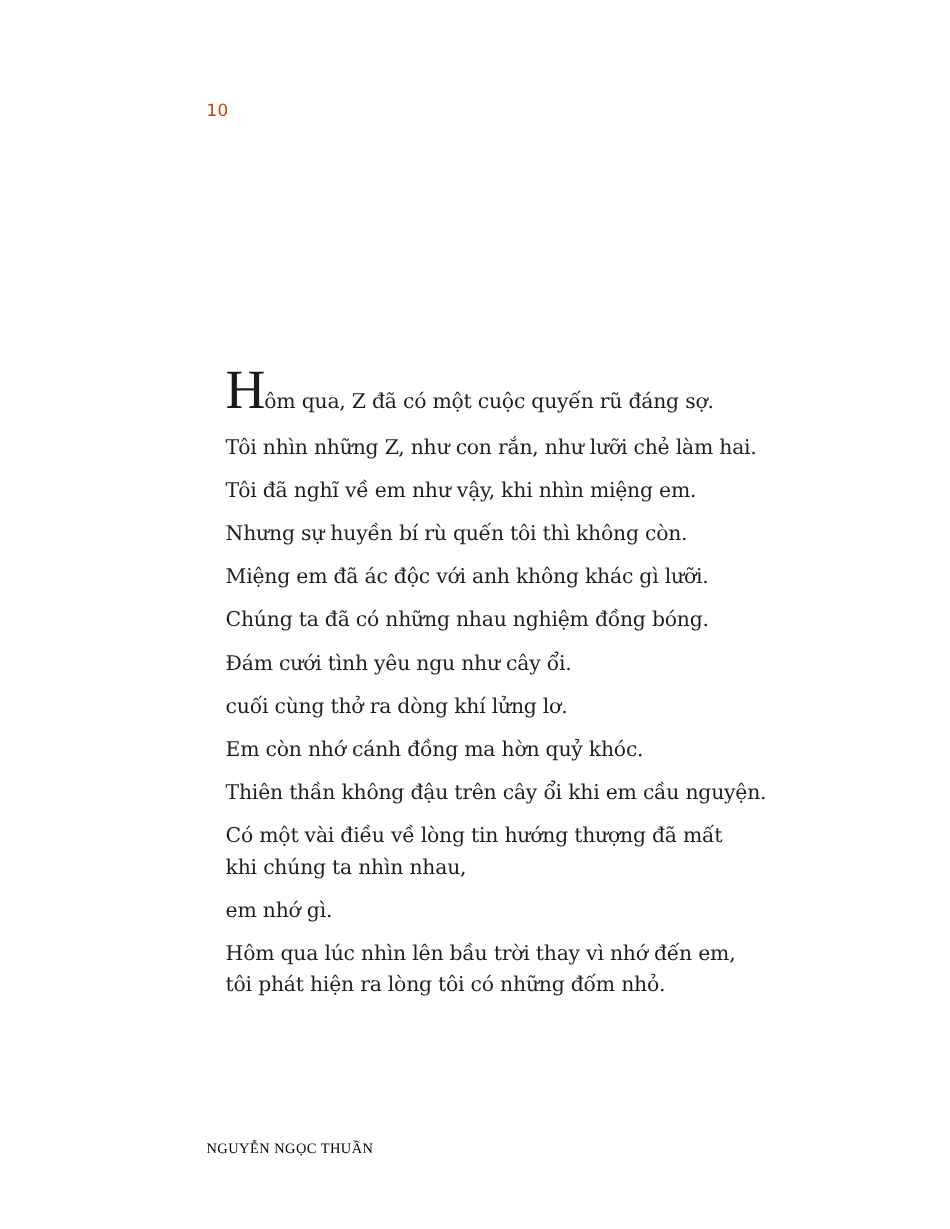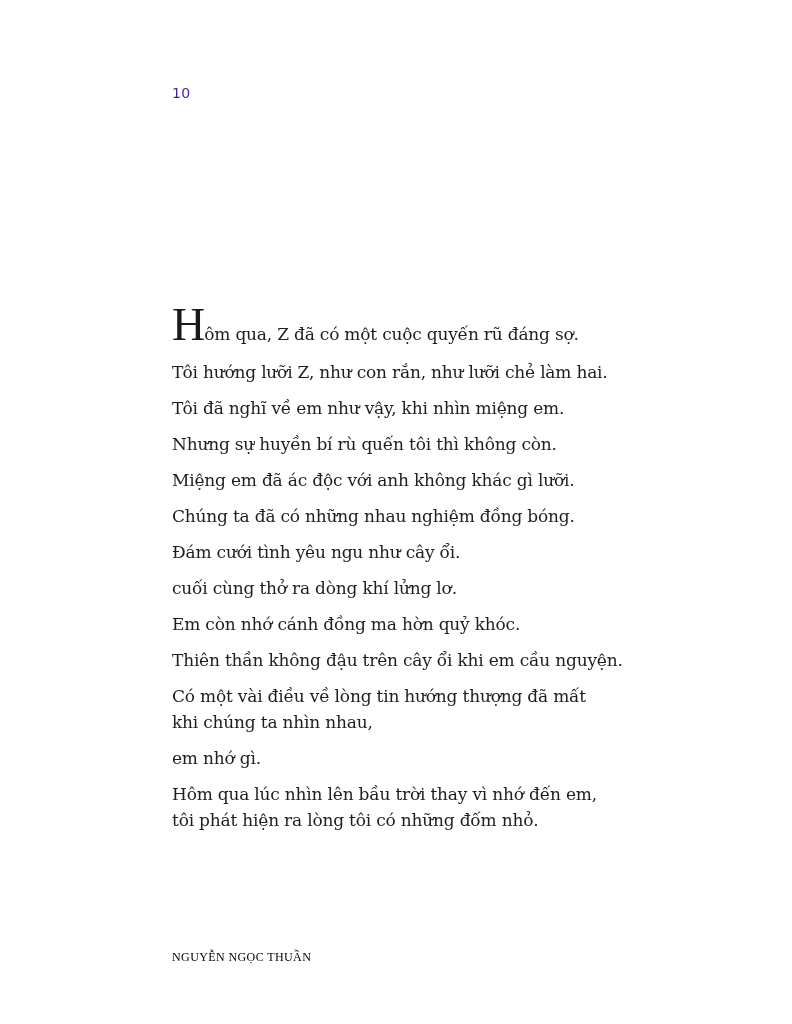--- a/index.html
+++ b/index.html
@@ -14,26 +14,26 @@
       overflow: hidden;
       font-family: "DejaVu Serif", "Liberation Serif", serif;
       color: #1e1e1e;
     }
     .page-number {
       position: absolute;
       left: 172px;
       top: 85px;
       font-family: "DejaVu Sans", "Liberation Sans", sans-serif;
       font-size: 14px;
-      color: #4c1d95;
+      color: #c2410c;
       letter-spacing: 0.3px;
     }
     .poem {
       position: absolute;
-      left: 172px;
+      left: 188px;
       top: 312px;
       width: 470px;
     }
     .verse {
       font-size: 17px;
       line-height: 26px;
       margin: 0 0 10px 0;
       letter-spacing: -0.2px;
       white-space: nowrap;
     }
@@ -67,21 +67,21 @@
   </style>
 </head>
 <body>
 
 <div class="page-number">10</div>
 
 <div class="poem">
   <p class="verse first"><span class="dropcap">H</span><span>ôm qua, Z đã có một cuộc quyến rũ đáng sợ.</span></p>
 
   <p class="verse">
-      <span class="line">Tôi hướng lưỡi Z, như con rắn, như lưỡi chẻ làm hai.</span>
+      <span class="line">Tôi nhìn những Z, như con rắn, như lưỡi chẻ làm hai.</span>
     </p>
   <p class="verse">
       <span class="line">Tôi đã nghĩ về em như vậy, khi nhìn miệng em.</span>
     </p>
   <p class="verse">
       <span class="line">Nhưng sự huyền bí rù quến tôi thì không còn.</span>
     </p>
   <p class="verse">
       <span class="line">Miệng em đã ác độc với anh không khác gì lưỡi.</span>
     </p>

